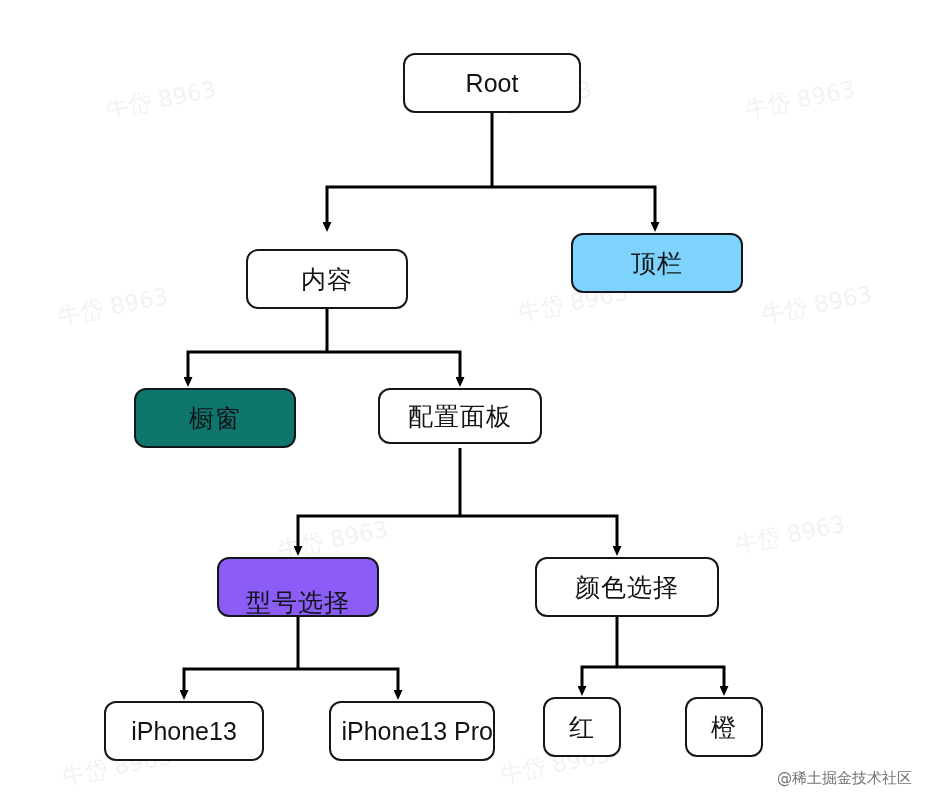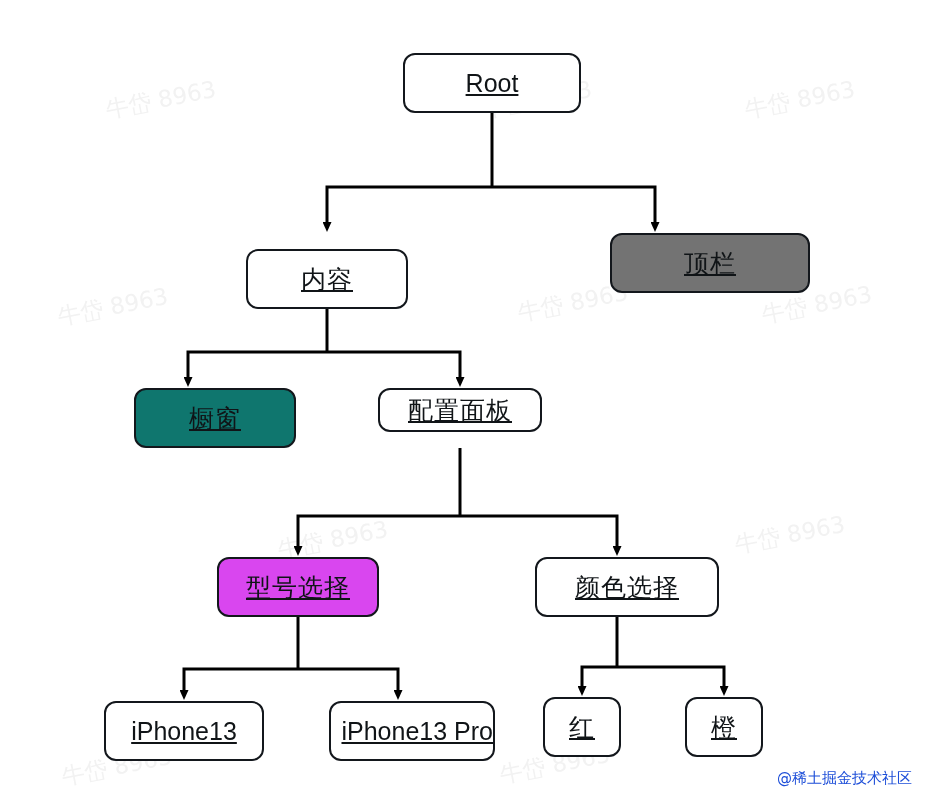--- a/index.html
+++ b/index.html
@@ -54,39 +54,38 @@
     align-items: center;
     justify-content: center;
     z-index: 3;
     color: #101417;
     line-height: 1;
   }
   .node-label {
     display: block;
     text-align: center;
     white-space: nowrap;
-    text-decoration: underline;
   }
   .node.latin .node-label {
     font-family: "Liberation Sans", "DejaVu Sans", sans-serif;
     font-size: 25px;
   }
   .node.cjk .node-label {
     font-family: "DejaVu Sans", "Liberation Sans", sans-serif;
     font-size: 25px;
     letter-spacing: 1px;
   }
   
   #credit {
     position: absolute;
     right: 14px;
     bottom: 10px;
     font-family: "DejaVu Sans", sans-serif;
     font-size: 15px;
-    color: #1d4ed8;
+    color: #737373;
     white-space: nowrap;
     z-index: 4;
     user-select: none;
   }
 </style>
 </head>
 <body>
 
 <div id="canvas">
 
@@ -128,30 +127,30 @@
       </g>
   </svg>
 
   <div id="node-layer">
       <div class="node latin" style="left: 403px; top: 53px; width: 178px; height: 60px; border-color: rgb(19, 23, 28); background: rgb(255, 255, 255);">
         <span class="node-label">Root</span>
       </div>
       <div class="node cjk" style="left: 246px; top: 233px; width: 162px; height: 60px; border-color: rgb(19, 23, 28); background: rgb(255, 255, 255); margin-top: 16px;">
         <span class="node-label">内容</span>
       </div>
-      <div class="node cjk" style="left: 571px; top: 233px; width: 200px; height: 60px; border-color: rgb(19, 23, 28); background: #737373; margin-left: 39px;">
+      <div class="node cjk" style="left: 571px; top: 233px; width: 172px; height: 60px; border-color: rgb(19, 23, 28); background: #7dd3fc;">
         <span class="node-label">顶栏</span>
       </div>
       <div class="node cjk" style="left: 107px; top: 388px; width: 162px; height: 60px; border-color: rgb(19, 23, 28); background: #0f766e; margin-left: 27px;">
         <span class="node-label">橱窗</span>
       </div>
-      <div class="node cjk" style="left: 378px; top: 388px; width: 164px; height: 44px; border-color: rgb(19, 23, 28); background: rgb(255, 255, 255);">
+      <div class="node cjk" style="left: 378px; top: 388px; width: 164px; height: 56px; border-color: rgb(19, 23, 28); background: rgb(255, 255, 255);">
         <span class="node-label">配置面板</span>
       </div>
-      <div class="node cjk" style="left: 217px; top: 557px; width: 162px; height: 60px; border-color: rgb(19, 23, 28); background: #d946ef;">
+      <div class="node cjk" style="left: 217px; top: 557px; width: 162px; height: 60px; border-color: rgb(19, 23, 28); background: #8b5cf6; align-items: flex-end;">
         <span class="node-label">型号选择</span>
       </div>
       <div class="node cjk" style="left: 535px; top: 557px; width: 184px; height: 60px; border-color: rgb(19, 23, 28); background: rgb(255, 255, 255);">
         <span class="node-label">颜色选择</span>
       </div>
       <div class="node latin" style="left: 104px; top: 701px; width: 160px; height: 60px; border-color: rgb(19, 23, 28); background: rgb(255, 255, 255); align-items: center;">
         <span class="node-label">iPhone13</span>
       </div>
       <div class="node latin" style="left: 329px; top: 701px; width: 166px; height: 60px; border-color: rgb(19, 23, 28); background: rgb(255, 255, 255); justify-content: flex-end;">
         <span class="node-label">iPhone13 Pro</span>

